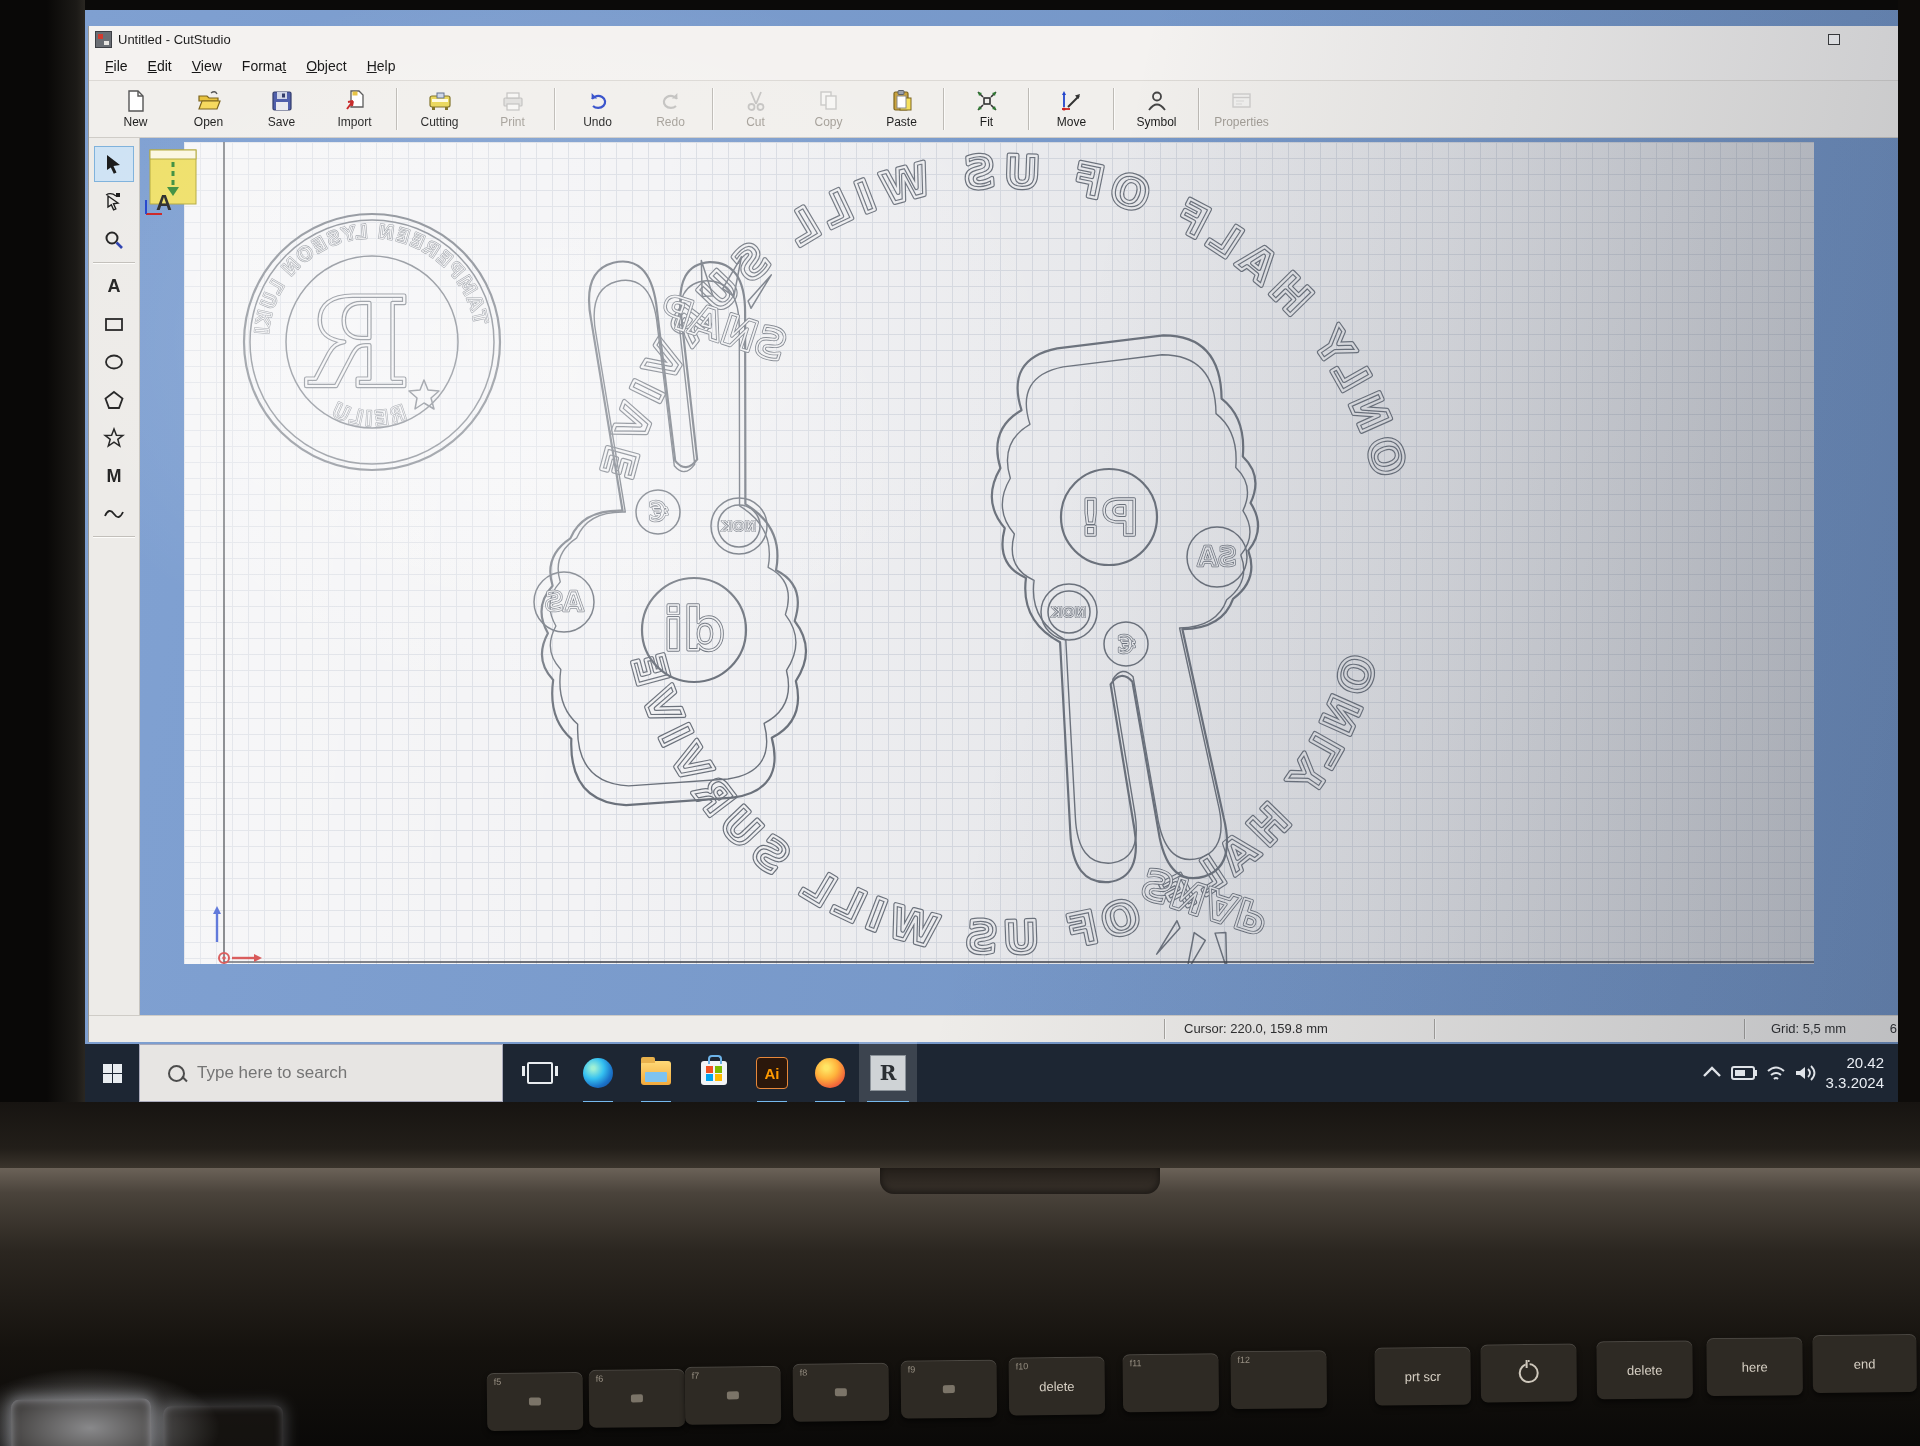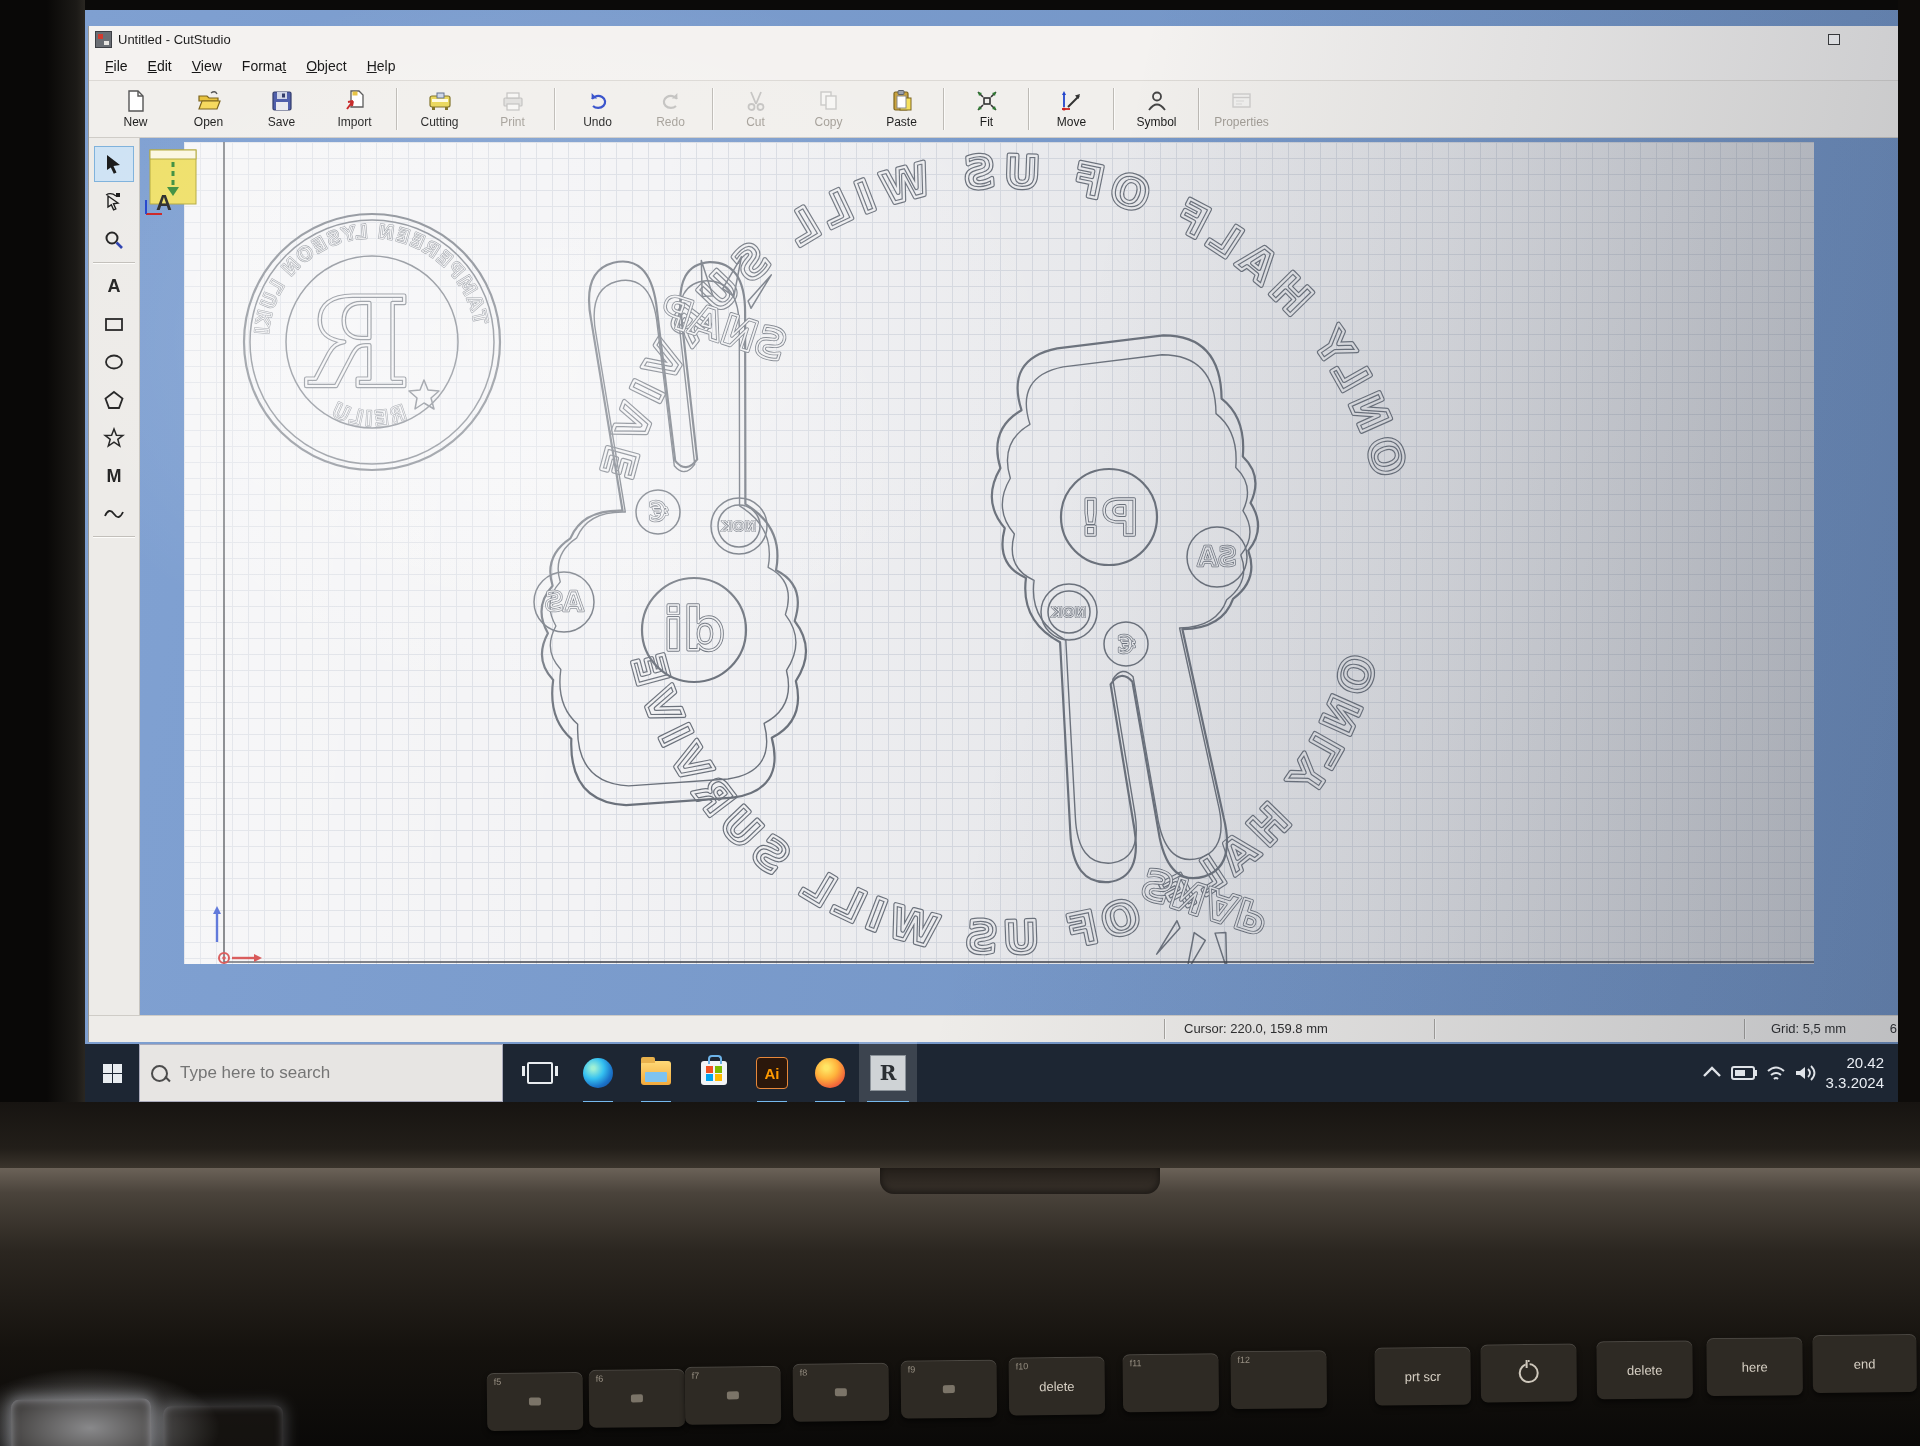--- a/index.html
+++ b/index.html
@@ -76,21 +76,21 @@
   .statusbar{height:26px;background:#eeece9;border-top:1px solid #cfccc7;position:relative;
     font-size:13px;color:#2e2e2e;}
   .sseg{position:absolute;top:3px;bottom:3px;border-left:1px solid #a9a6a1;border-right:1px solid #fbfaf8;}
   .stxt{position:absolute;top:5px;white-space:nowrap;}
   
   .taskbar{position:absolute;left:0;top:1034px;width:1813px;height:58px;background:#1d2633;
     display:flex;align-items:center;z-index:70;}
   .startbtn{width:54px;height:58px;display:flex;align-items:center;justify-content:center;}
   .winflag{width:19px;height:19px;display:grid;grid-template-columns:9px 9px;grid-template-rows:9px 9px;gap:1px;}
   .winflag i{background:#e8ecf0;}
-  .searchbox{width:364px;height:58px;background:#e7e5e3;border:1px solid #aab;display:flex;align-items:center;gap:10px;padding:0 11px;box-sizing:border-box;}
+  .searchbox{width:364px;height:58px;background:#e7e5e3;border:1px solid #aab;display:flex;align-items:center;gap:10px;padding:0 28px;box-sizing:border-box;}
   .mag{width:13px;height:13px;border:2px solid #4c4c4c;border-radius:50%;position:relative;flex:none;}
   .mag:after{content:"";position:absolute;left:11px;top:11px;width:7px;height:2px;background:#4c4c4c;transform:rotate(45deg);}
   .searchbox input{border:0;background:transparent;outline:none;font-size:17px;color:#3c3c3c;width:280px;font-family:"Liberation Sans",sans-serif;}
   .tb-ico{width:58px;height:66px;display:flex;align-items:center;justify-content:center;position:relative;}
   .tb-ico.run:after{content:"";position:absolute;left:14px;bottom:2px;width:30px;height:3px;background:#76b9ed;}
   .tb-ico.active{background:rgba(255,255,255,.14);}
   .tb-ico.active:after{left:8px;width:42px;}
   .tv{width:22px;height:18px;border:2px solid #e8ecf0;border-radius:2px;position:relative;}
   .tv:before{content:"";position:absolute;left:-7px;top:2px;width:3px;height:10px;background:#e8ecf0;}
   .tv:after{content:"";position:absolute;right:-7px;top:2px;width:3px;height:10px;background:#e8ecf0;}

